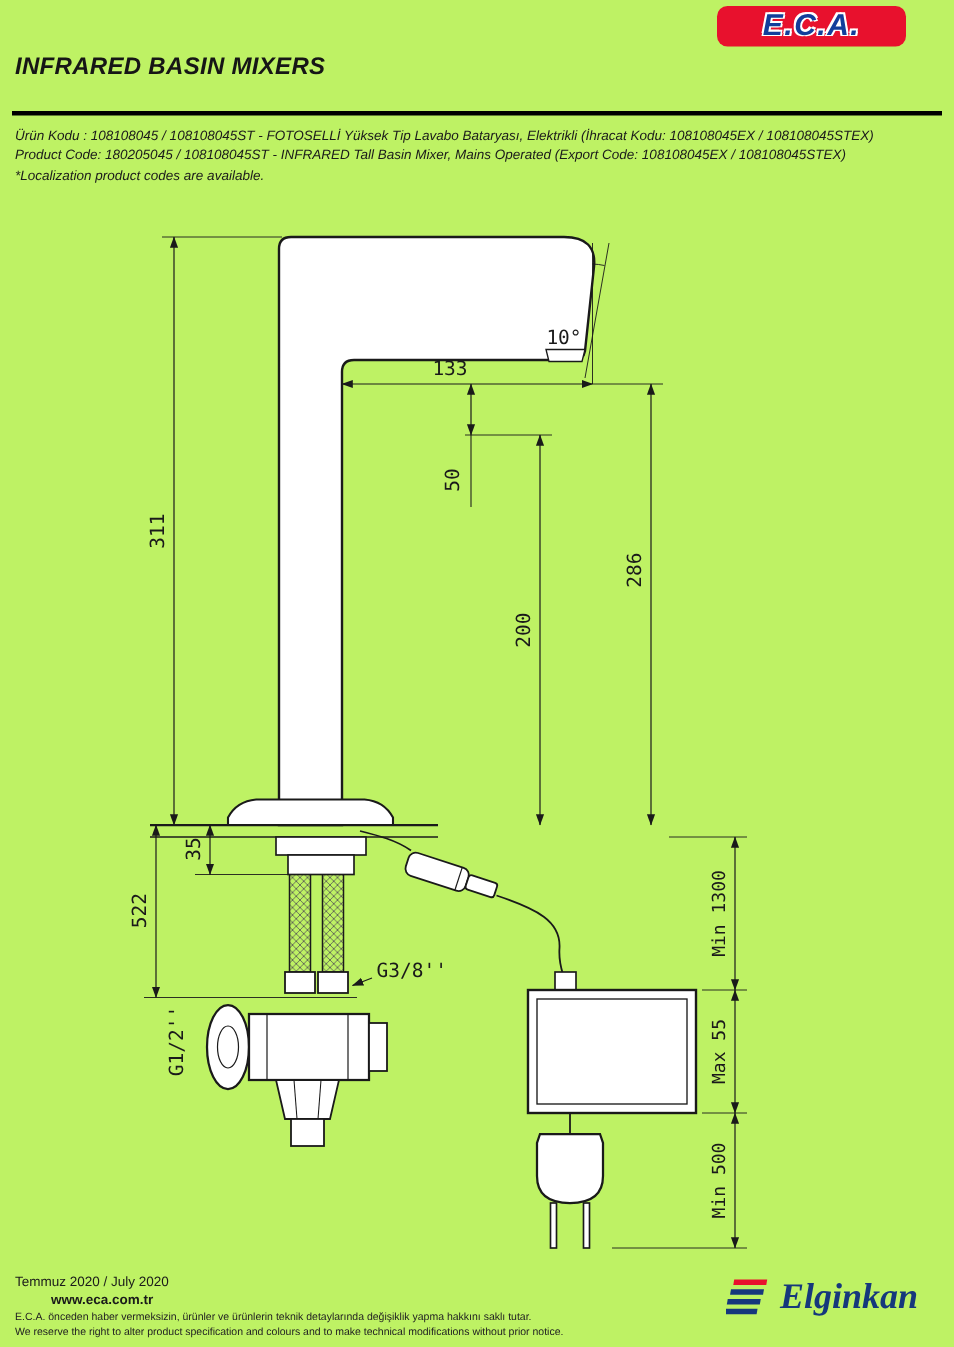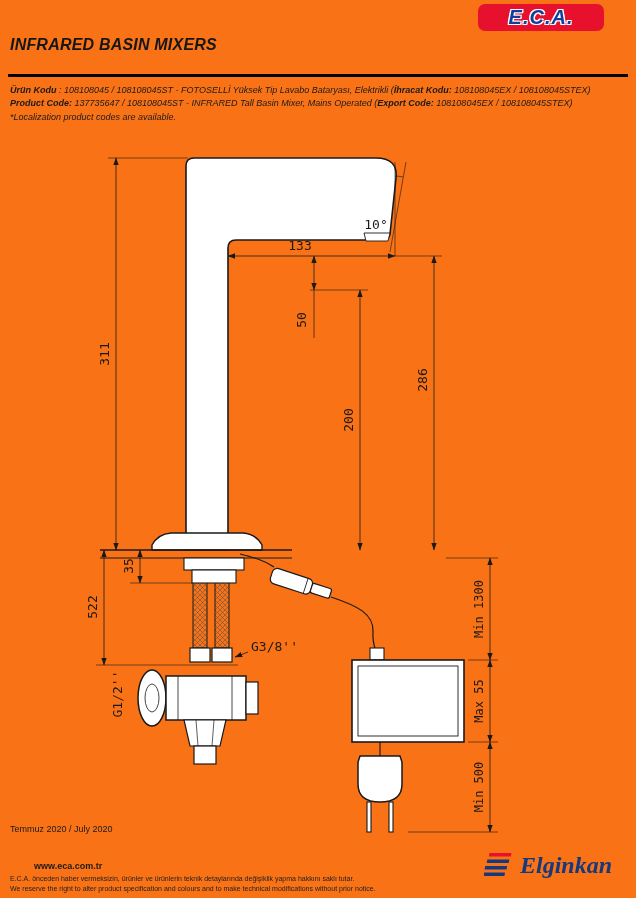--- a/index.html
+++ b/index.html
@@ -1,38 +1,38 @@
 <!DOCTYPE html>
 <html><head>
 <meta charset="utf-8">
 <style>
   html,body{margin:0;padding:0;background:#888;}
   .page{
-    position:relative;width:636px;height:898px;background:#f97316;
+    position:relative;width:636px;height:898px;background:#bef264;
     font-family:"Liberation Sans",sans-serif;color:#111;overflow:hidden;
     margin:0 auto;
   }
   .abs{position:absolute;}
   
   .eca-logo{
     left:478px;top:4px;width:126px;height:27px;background:#e8112d;
     border-radius:7px;display:flex;align-items:center;justify-content:center;
   }
   .eca-logo span{
     font-weight:bold;font-style:italic;font-size:20px;letter-spacing:1px;color:#123e9b;
     text-shadow:-1.2px -1.2px 0 #fff,1.2px -1.2px 0 #fff,-1.2px 1.2px 0 #fff,1.2px 1.2px 0 #fff;
   }
   .title1{left:10px;top:28px;font-size:16px;font-weight:bold;font-style:italic;color:#161616;letter-spacing:.2px;}
   .title2{left:10px;top:36px;font-size:16px;font-weight:bold;font-style:italic;color:#161616;letter-spacing:.2px;}
   .title-rule{left:8px;top:74px;width:620px;height:3px;background:#000;}
   .info{left:10px;font-size:9px;font-style:italic;color:#1a1a1a;white-space:nowrap;}
-  .info b{font-weight:bold;margin-top:36px;}
+  .info b{font-weight:normal;margin-top:36px;}
   .i1{top:85px;} .i2{top:98px;} .i3{top:112px;}
   
-  .f-date{left:10px;top:824px;font-size:9px;color:#1a1a1a;}
+  .f-date{left:10px;top:849px;font-size:9px;color:#1a1a1a;}
   .f-web{left:10px;top:861px;font-size:9px;font-weight:bold;color:#1a1a1a;margin-left:24px;}
   .f-d1{left:10px;top:875px;font-size:7px;color:#222;}
   .f-d2{left:10px;top:885px;font-size:7px;color:#222;}
   .elginkan{right:24px;top:850px;display:flex;align-items:center;gap:6px;}
   .elginkan .word{font-size:24px;font-weight:bold;font-style:italic;color:#16387c;font-family:"Liberation Serif",serif;}
   
   svg text{font-family:"DejaVu Sans Mono","Liberation Mono",monospace;fill:#1a1a1a;}
   .dim{font-size:13px;}
   .dimsm{font-size:12px;}
 </style>
@@ -41,21 +41,21 @@
 
 <div class="page">
 
   <div class="abs eca-logo">
     <span>E.C.A.</span>
   </div>
   <div class="abs title2">INFRARED BASIN MIXERS</div>
   <div class="abs title-rule"></div>
 
   <div class="abs info i1"><b>Ürün Kodu</b><span> : 108108045 / 108108045ST - FOTOSELLİ Yüksek Tip Lavabo Bataryası, Elektrikli (</span><b>İhracat Kodu:</b><span> 108108045EX / 108108045STEX)</span></div>
-  <div class="abs info i2"><b>Product Code:</b><span> 137735647 / 108108045ST - INFRARED Tall Basin Mixer, Mains Operated (</span><b>Export Code:</b><span> 108108045EX / 108108045STEX)</span></div>
+  <div class="abs info i2"><b>Product Code:</b><span> 180205045 / 108108045ST - INFRARED Tall Basin Mixer, Mains Operated (</span><b>Export Code:</b><span> 108108045EX / 108108045STEX)</span></div>
   <div class="abs info i3">*Localization product codes are available.</div>
 
   <svg class="abs" style="left:0;top:0;" width="636" height="898" viewBox="0 0 636 898">
     <defs>
       <marker id="arr" viewBox="0 0 10 10" refX="9" refY="5" markerWidth="10" markerHeight="10" orient="auto-start-reverse">
         <path d="M0,1.6 L9.5,5 L0,8.4 Z" fill="#1a1a1a"></path>
       </marker>
       <pattern id="braid" width="5" height="5" patternUnits="userSpaceOnUse">
         <path d="M0,5 L5,0 M0,0 L5,5" stroke="#555" stroke-width="0.55"></path>
       </pattern>

